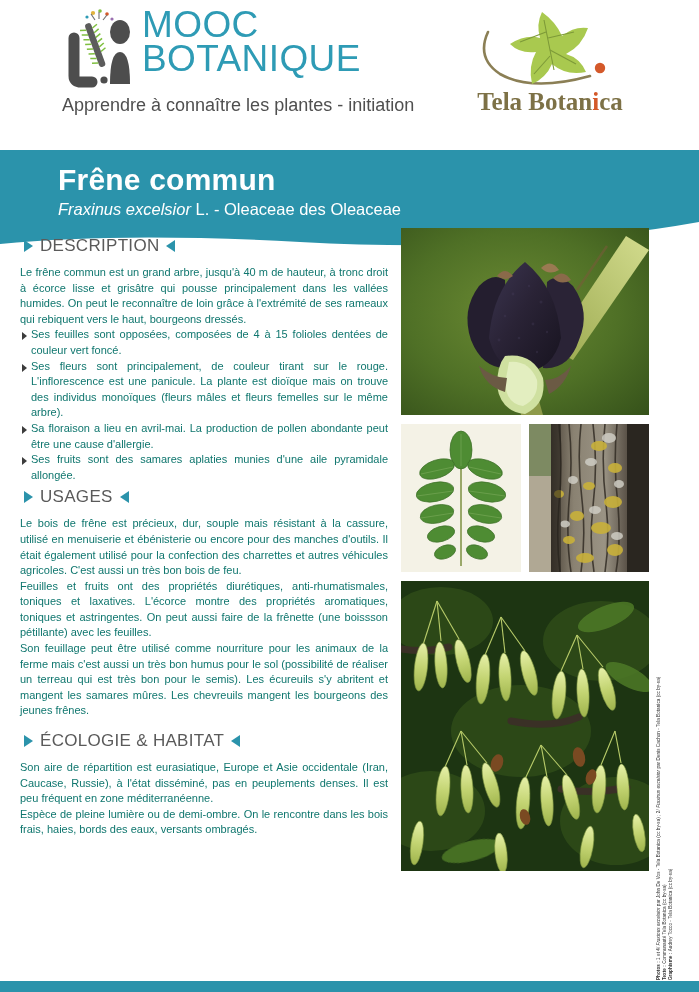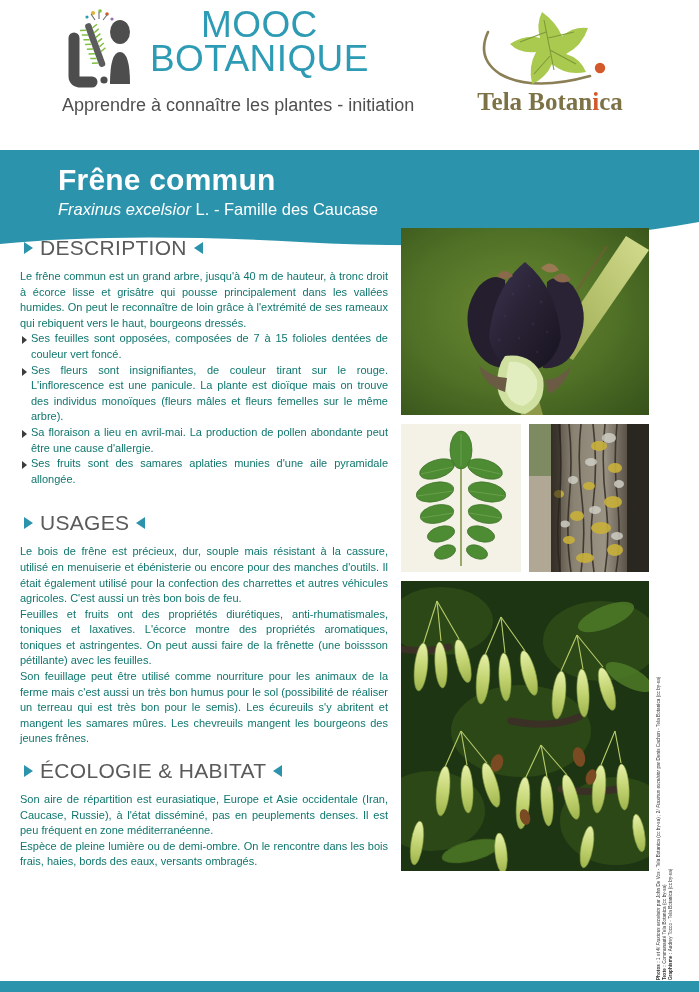--- a/index.html
+++ b/index.html
@@ -29,23 +29,22 @@
     left: 62px; top: 8px;
     display: flex;
     align-items: flex-start;
   }
   .mooc-mark {
     width: 76px; height: 84px;
     position: relative;
     flex: 0 0 auto;
   }
   .mooc-wordmark {
-    margin-left: 12px;
+    margin-left: 4px;
     line-height: 0.92;
-    text-align: center;
   }
   .mooc-line {
     font-size: 37px;
     font-weight: 400;
     color: #2e9bb5;
     letter-spacing: 0.4px;
     font-family: "Liberation Sans", sans-serif;
   }
   .mooc-tagline {
     position: absolute;
@@ -112,36 +111,36 @@
     left: 401px; top: 228px;
     width: 248px;
   }
 
   
   .section-head {
     display: flex;
     align-items: center;
     gap: 7px;
     color: #5a5a5a;
-    font-size: 21px;
+    font-size: 17px;
     letter-spacing: 0.3px;
     margin: 0 0 9px 4px;
     white-space: nowrap;
   }
   .section-head .tri-r,
   .section-head .tri-l {
     display: inline-block;
     width: 0; height: 0;
     border-top: 6px solid transparent;
     border-bottom: 6px solid transparent;
   }
   .section-head .tri-r { border-left: 9px solid #2b93ab; }
   .section-head .tri-l { border-right: 9px solid #2b93ab; }
 
-  .sec-usages { margin-top: 24px; }
+  .sec-usages { margin-top: 4px; }
   .sec-eco { margin-top: 12px; }
 
   
   p.body {
     margin: 0 0 0 0;
     font-size: 11px;
     line-height: 15.6px;
     text-align: justify;
     color: #0f766e;
   }
@@ -281,35 +280,35 @@
     <div class="tela-name"><span>Tela Botan</span><span class="accent">i</span><span>ca</span></div>
   </div>
 </div>
 
 <div class="banner">
   <svg width="699" height="102" viewBox="0 0 699 102" xmlns="http://www.w3.org/2000/svg">
     <path d="M0 0 H699 V72 Q520 104 300 92 Q120 82 0 94 Z" fill="#2b93ab"></path>
   </svg>
   <div class="banner-text">
     <div class="banner-title">Frêne commun</div>
-    <div class="banner-sub"><span class="sci">Fraxinus excelsior</span><span> L. - Famille des Caucase</span></div>
+    <div class="banner-sub"><span class="sci">Fraxinus excelsior</span><span> L. - Oleaceae des Oleaceae</span></div>
   </div>
 </div>
 
 <div class="col-left">
 
   <div class="section-head">
     <span class="tri-r"></span>
     <span>DESCRIPTION</span>
     <span class="tri-l"></span>
   </div>
 
   <p class="body">Le frêne commun est un grand arbre, jusqu'à 40 m de hauteur, à tronc droit à écorce lisse et grisâtre qui pousse principalement dans les vallées humides. On peut le reconnaître de loin grâce à l'extrémité de ses rameaux qui rebiquent vers le haut, bourgeons dressés.</p>
-  <p class="body bullet-line">Ses feuilles sont opposées, composées de 7 à 15 folioles dentées de couleur vert foncé.</p>
-  <p class="body bullet-line">Ses fleurs sont insignifiantes, de couleur tirant sur le rouge. L'inflorescence est une panicule. La plante est dioïque mais on trouve des individus monoïques (fleurs mâles et fleurs femelles sur le même arbre).</p>
+  <p class="body bullet-line">Ses feuilles sont opposées, composées de 4 à 15 folioles dentées de couleur vert foncé.</p>
+  <p class="body bullet-line">Ses fleurs sont principalement, de couleur tirant sur le rouge. L'inflorescence est une panicule. La plante est dioïque mais on trouve des individus monoïques (fleurs mâles et fleurs femelles sur le même arbre).</p>
   <p class="body bullet-line">Sa floraison a lieu en avril-mai. La production de pollen abondante peut être une cause d'allergie.</p>
   <p class="body bullet-line">Ses fruits sont des samares aplaties munies d'une aile pyramidale allongée.</p>
 
   <div class="section-head sec-usages">
     <span class="tri-r"></span>
     <span>USAGES</span>
     <span class="tri-l"></span>
   </div>
 
   <p class="body">Le bois de frêne est précieux, dur, souple mais résistant à la cassure, utilisé en menuiserie et ébénisterie ou encore pour des manches d'outils. Il était également utilisé pour la confection des charrettes et autres véhicules agricoles. C'est aussi un très bon bois de feu.</p>

